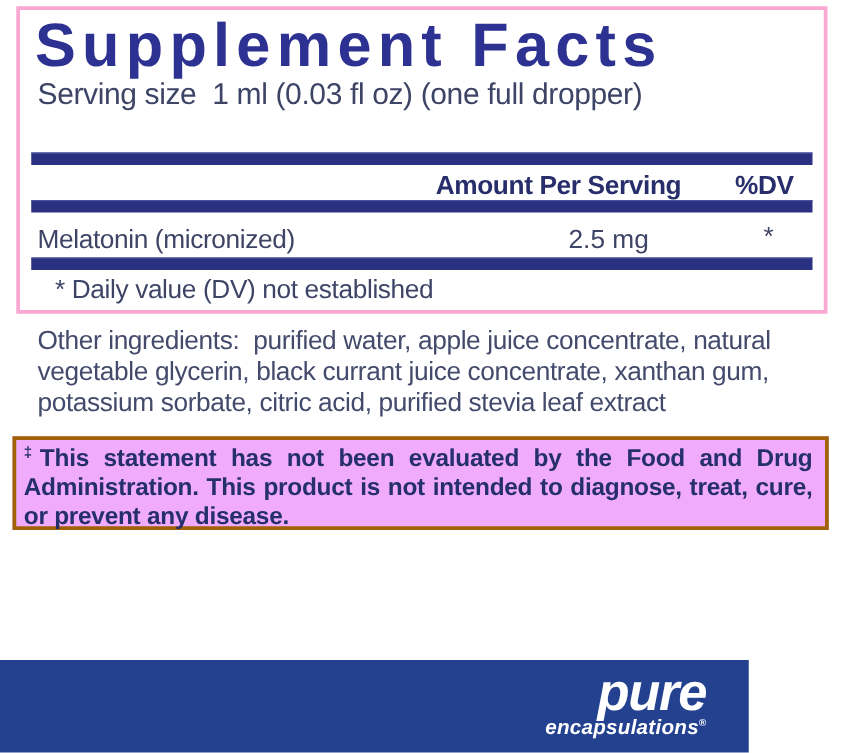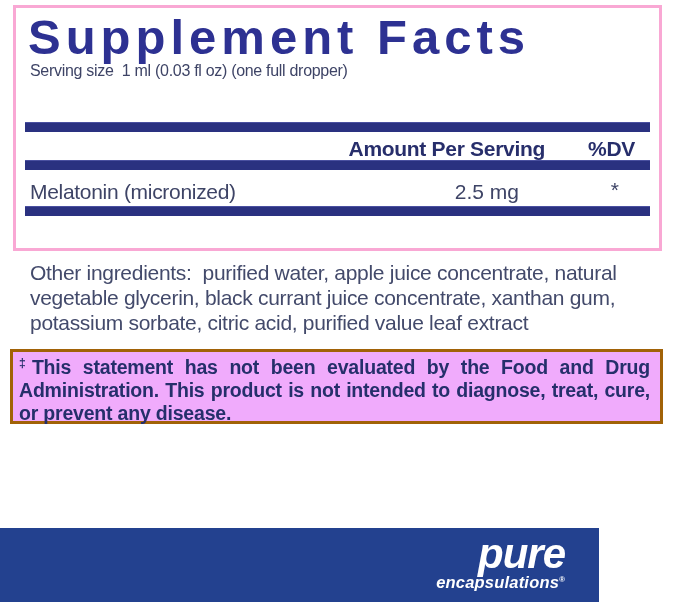--- a/index.html
+++ b/index.html
@@ -11,21 +11,21 @@
   .sf-panel{
     position:absolute;left:13px;top:5px;width:649px;height:246px;
     border:3px solid #f9a8d4;box-sizing:border-box;background:#fff;
   }
   .sf-title{
     position:absolute;left:12px;top:4px;
     font-size:49px;font-weight:bold;letter-spacing:5px;
     color:#2D3192;white-space:pre;line-height:1.05;
   }
   .sf-line{
-    position:absolute;left:14px;color:#3E4466;font-size:16px;
+    position:absolute;left:14px;color:#3E4466;font-size:24px;
     white-space:pre;letter-spacing:-0.3px;
   }
   .sf-line1{top:54px;}
   .sf-line2{top:83px;}
   .sf-bar{
     position:absolute;left:9px;width:625px;height:9px;background:#2A3180;
     border-top:1px solid #4a50a0;
   }
   .sf-bar1{top:114px;}
   .sf-bar2{top:152px;}
@@ -97,23 +97,24 @@
   <div class="sf-bar sf-bar2"></div>
 
   <div class="sf-row">
     <span class="sf-row-name">Melatonin (micronized)</span>
     <span class="sf-row-amount">2.5 mg</span>
     <span class="sf-row-dv">*</span>
   </div>
 
   <div class="sf-bar sf-bar3"></div>
 
+  <div class="sf-footnote">* Daily value (DV) not established</div>
 </div>
 
-<div class="other-ingredients">Other ingredients:  purified water, apple juice concentrate, natural vegetable glycerin, black currant juice concentrate, xanthan gum, potassium sorbate, citric acid, purified value leaf extract</div>
+<div class="other-ingredients">Other ingredients:  purified water, apple juice concentrate, natural vegetable glycerin, black currant juice concentrate, xanthan gum, potassium sorbate, citric acid, purified stevia leaf extract</div>
 
 <div class="disclaimer-box">
   <p class="disclaimer-text"><span class="dagger">‡</span><span>This statement has not been evaluated by the Food and Drug Administration. This product is not intended to diagnose, treat, cure, or prevent any disease.</span></p>
 </div>
 
 <div class="brand-band">
   <div class="brand-logo">
     <span class="brand-name">pure</span>
     <span class="brand-subrow"><span class="brand-sub">encapsulations</span><span class="brand-reg">®</span></span>
   </div>

